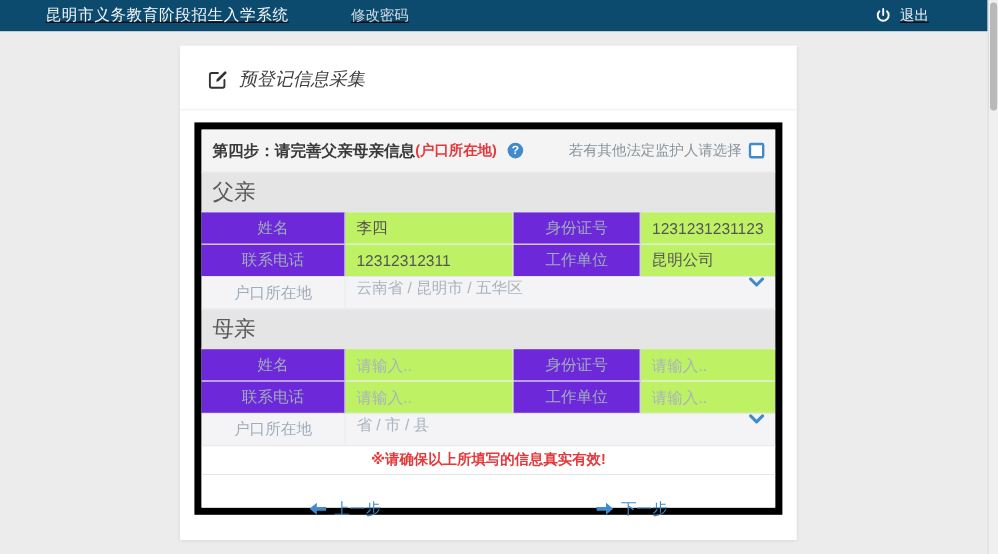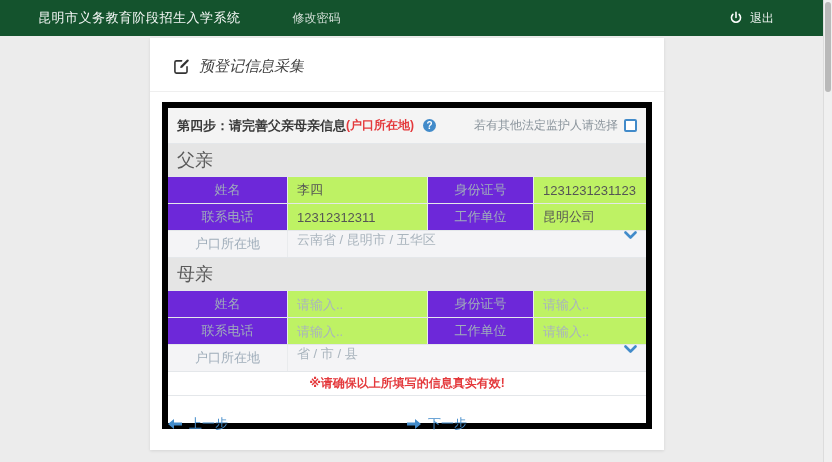--- a/index.html
+++ b/index.html
@@ -3,24 +3,25 @@
 <meta charset="utf-8">
 <style>
   * { margin:0; padding:0; box-sizing:border-box; }
   html,body {
     width:832px; height:462px; overflow:hidden;
     background:#ececec;
     font-family:"Liberation Sans","DejaVu Sans",sans-serif;
   }
   
   .topbar {
-    position:absolute; top:0; left:0; width:832px; height:36px;
-    background:#14532d;
+    position:absolute; top:0; left:0; width:832px; height:26px;
+    background:#0c4a6e;
     display:flex; align-items:center;
     padding:0 58px 0 38px;
+    text-decoration:underline;
   }
   .brand { color:rgba(255,255,255,.96); font-size:13px; letter-spacing:.5px; cursor:pointer; }
   .pw-link { color:rgba(255,255,255,.8); font-size:12px; margin-left:52px; cursor:pointer; }
   .topbar-right {
     margin-left:auto; display:flex; align-items:center; gap:7px;
     color:rgba(255,255,255,.92); font-size:12px; cursor:pointer;
   }
   
   .scrollbar {
     position:absolute; top:0; right:0; width:9px; height:462px;
@@ -96,21 +97,21 @@
     grid-column:2 / 5; display:flex; align-items:flex-start;
     justify-content:space-between; padding:0 9px; cursor:pointer;
     color:#a9b4bd; min-height:26px;
   }
   .warning-row {
     height:24px; display:flex; align-items:center; justify-content:center;
     color:#e4393c; font-size:12px; font-weight:bold; background:#fff;
   }
   .nav-row { display:grid; grid-template-columns:1fr 1fr; height:27px; background:#fff; }
   .nav-btn {
-    display:flex; align-items:center; justify-content:flex-start; gap:7px;
+    display:flex; align-items:center; justify-content:center; gap:7px;
     color:#428bca; font-size:13px; cursor:pointer;margin-top:19px;
   }
   .icon-svg { display:block; }
 </style>
 </head>
 <body>
 
 <div class="topbar">
   <span class="brand">昆明市义务教育阶段招生入学系统</span>
   <span class="pw-link">修改密码</span>

